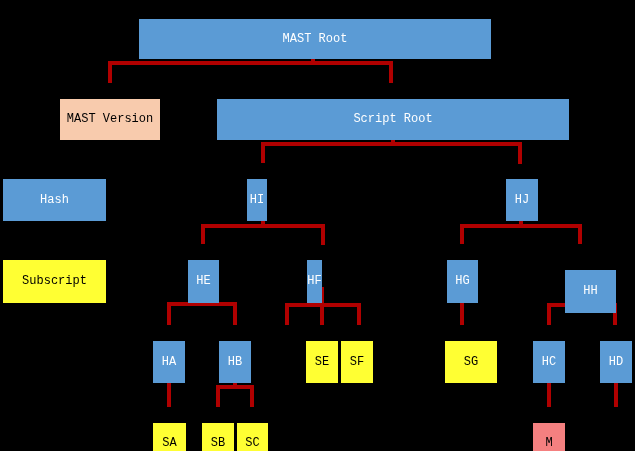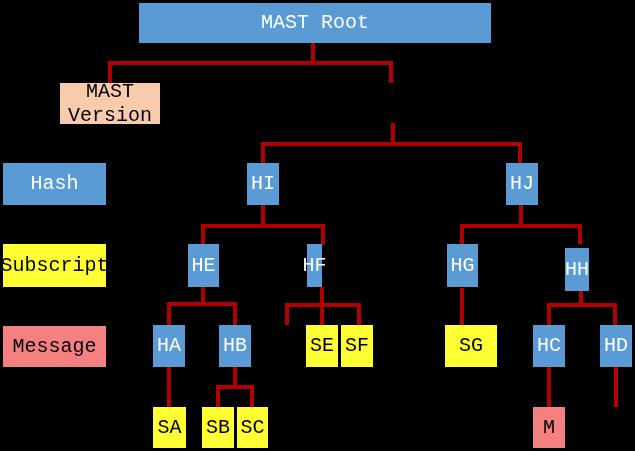--- a/index.html
+++ b/index.html
@@ -12,24 +12,24 @@
     width: 635px;
     height: 451px;
     background: #000000;
     overflow: hidden;
   }
   .node {
     position: absolute;
     display: flex;
     align-items: center;
     justify-content: center;
-    text-align: center;
-    font-size: 20px;
+    font-size: 12px;
     line-height: 1.2;
     white-space: pre-line;
+    margin-top: 16px;
   }
   .node-blue   { background: var(--node-blue, #5B9BD5);   color: var(--text-on-blue, #FFFFFF); }
   .node-yellow { background: var(--node-yellow, #FFFF33); color: var(--text-dark, #000000); }
   .node-pink   { background: var(--node-pink, #F48080);   color: var(--text-dark, #000000); }
   .node-peach  { background: var(--node-peach, #F8CBAD);  color: var(--text-dark, #000000); }
   .ln {
     position: absolute;
     background: var(--line-red, #B00000);
   }
 </style>
@@ -81,32 +81,32 @@
   <div class="ln" style="left:216px;top:385px;width:38px;height:4px"></div>
   <div class="ln" style="left:216px;top:385px;width:4px;height:22px"></div>
   <div class="ln" style="left:250px;top:385px;width:4px;height:22px"></div>
 
   <div class="ln" style="left:547px;top:367px;width:4px;height:40px"></div>
   <div class="ln" style="left:614px;top:367px;width:4px;height:40px"></div>
 
   <div class="node node-blue" style="left:139px;top:3px;width:352px;height:40px">MAST Root</div>
 
   <div class="node node-peach" style="left:60px;top:83px;width:100px;height:41px">MAST Version</div>
+  <div class="node node-blue" style="left:217px;top:83px;width:352px;height:41px">Script Root</div>
 
   <div class="node node-blue" style="left:3px;top:163px;width:103px;height:42px">Hash</div>
-  <div class="node node-blue" style="left:247px;top:163px;width:32px;height:42px">HI</div>
+  <div class="node node-blue" style="left:247px;top:163px;width:20px;height:42px">HI</div>
   <div class="node node-blue" style="left:506px;top:163px;width:32px;height:42px">HJ</div>
 
   <div class="node node-yellow" style="left:3px;top:244px;width:103px;height:43px">Subscript</div>
   <div class="node node-blue" style="left:188px;top:244px;width:31px;height:43px">HE</div>
   <div class="node node-blue" style="left:307px;top:244px;width:15px;height:43px">HF</div>
   <div class="node node-blue" style="left:447px;top:244px;width:31px;height:43px">HG</div>
-  <div class="node node-blue" style="left:565px;top:248px;width:24px;height:43px">HH</div>
+  <div class="node node-blue" style="left:565px;top:254px;width:51px;height:43px">HH</div>
 
-  <div class="node node-pink" style="left:3px;top:326px;width:103px;height:41px">Message</div>
   <div class="node node-blue" style="left:153px;top:325px;width:32px;height:42px">HA</div>
   <div class="node node-blue" style="left:219px;top:325px;width:32px;height:42px">HB</div>
   <div class="node node-yellow" style="left:306px;top:325px;width:32px;height:42px">SE</div>
   <div class="node node-yellow" style="left:341px;top:325px;width:32px;height:42px">SF</div>
   <div class="node node-yellow" style="left:445px;top:325px;width:52px;height:42px">SG</div>
   <div class="node node-blue" style="left:533px;top:325px;width:32px;height:42px">HC</div>
   <div class="node node-blue" style="left:600px;top:325px;width:32px;height:42px">HD</div>
 
   <div class="node node-yellow" style="left:153px;top:407px;width:33px;height:41px">SA</div>
   <div class="node node-yellow" style="left:237px;top:407px;width:31px;height:41px">SC</div>

